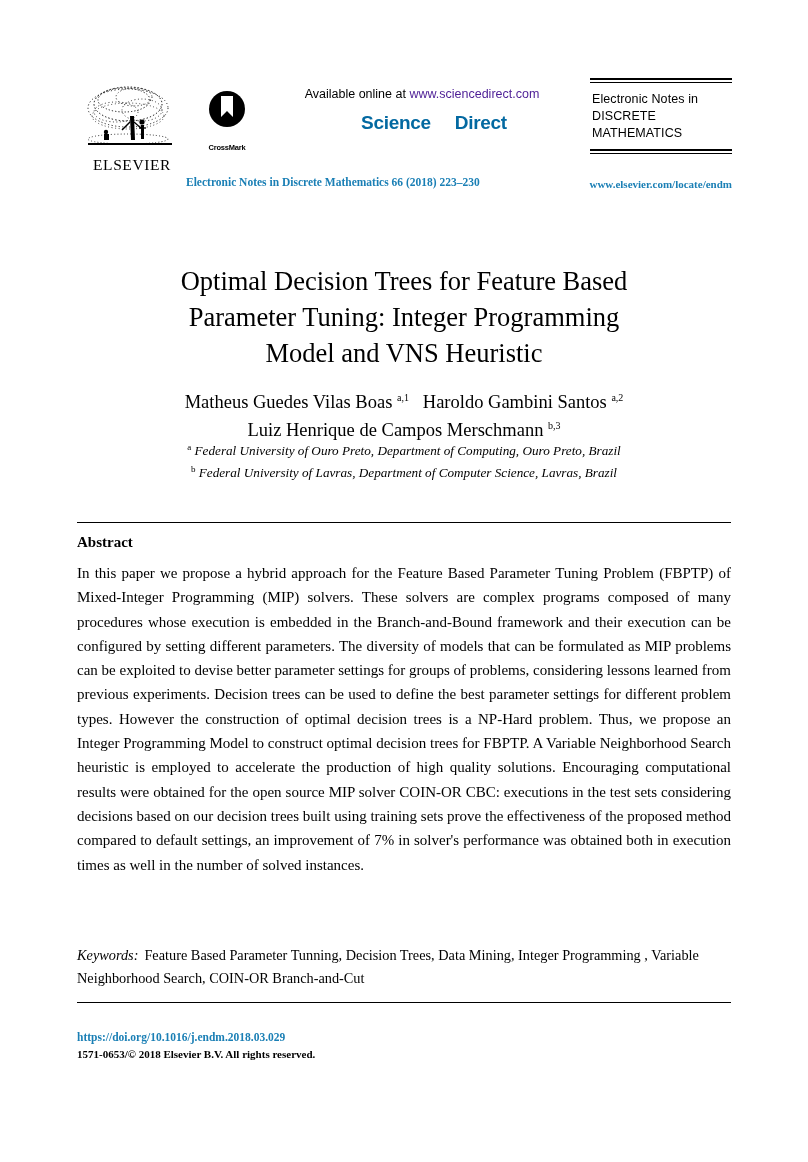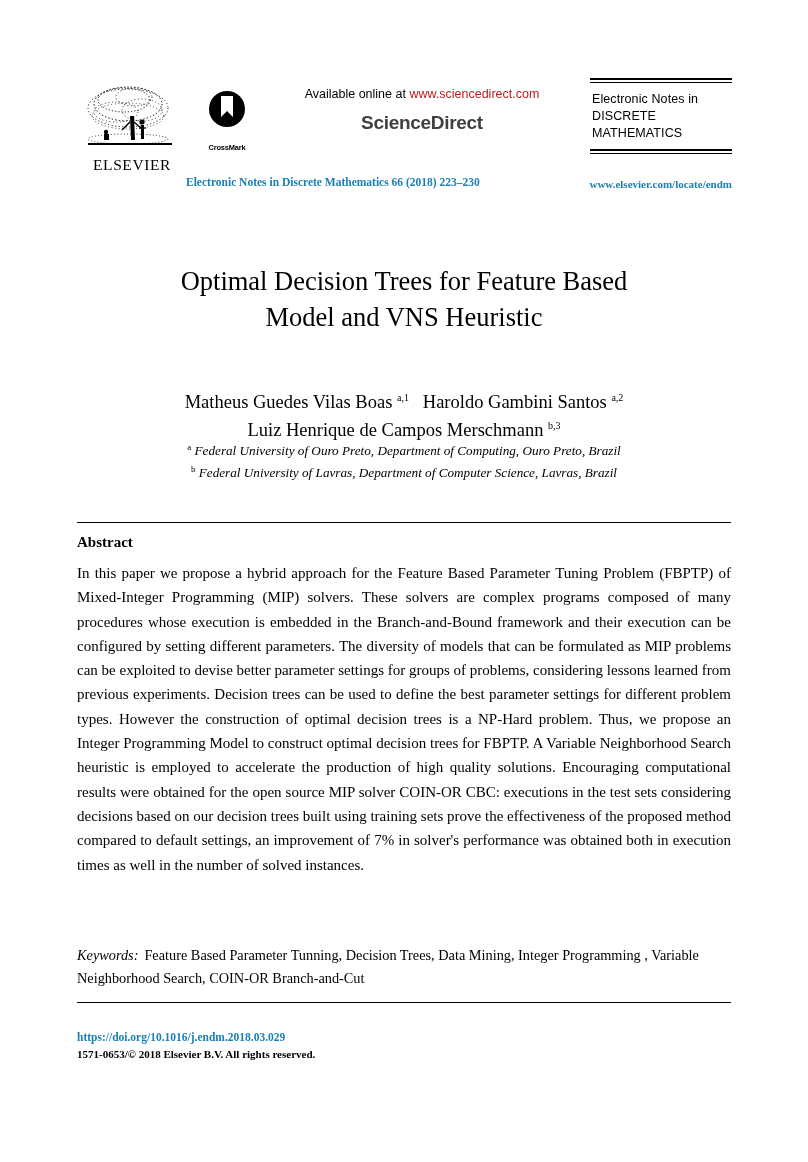--- a/index.html
+++ b/index.html
@@ -75,29 +75,29 @@
     top: 9px;
     width: 340px;
     text-align: center;
   }
   .sd-avail {
     font-family: "Liberation Sans", sans-serif;
     font-size: 12.5px;
     color: #000;
     white-space: nowrap;
   }
-  .sd-avail .link { color: #b91c1c; }
+  .sd-avail .link { color: #4c1d95; }
   .sd-name {
     font-family: "Liberation Sans", sans-serif;
     font-size: 19px;
     font-weight: bold;
     letter-spacing: -0.3px;
     margin-top: 11px;
   }
-  .sd-name .sd-dark { color: #404040; }
+  .sd-name .sd-dark { color: #0369a1; margin-left: 24px; }
 
   .endm-box {
     position: absolute;
     right: 0px;
     top: 0px;
     width: 142px;
     text-align: left;
   }
   .endm-rule-top, .endm-rule-bot {
     border-top: 2px solid #000;
@@ -326,20 +326,21 @@
     </div>
   </div>
 
   <div class="masthead-line">
     <div class="journal-ref">Electronic Notes in Discrete Mathematics 66 (2018) 223–230</div>
     <div class="journal-url">www.elsevier.com/locate/endm</div>
   </div>
 
   <h1 class="title">
     <span class="tl">Optimal Decision Trees for Feature Based</span>
+    <span class="tl">Parameter Tuning: Integer Programming</span>
     <span class="tl">Model and VNS Heuristic</span>
   </h1>
 
   <div class="authors">
     <span class="aline"><span>Matheus Guedes Vilas Boas</span> <sup>a,1</sup>&nbsp;&nbsp; <span>Haroldo Gambini Santos</span> <sup>a,2</sup></span>
     <span class="aline"><span>Luiz Henrique de Campos Merschmann</span> <sup>b,3</sup></span>
   </div>
 
   <div class="affils">
     <span class="affline"><sup>a</sup> <span>Federal University of Ouro Preto, Department of Computing, Ouro Preto, Brazil</span></span>

